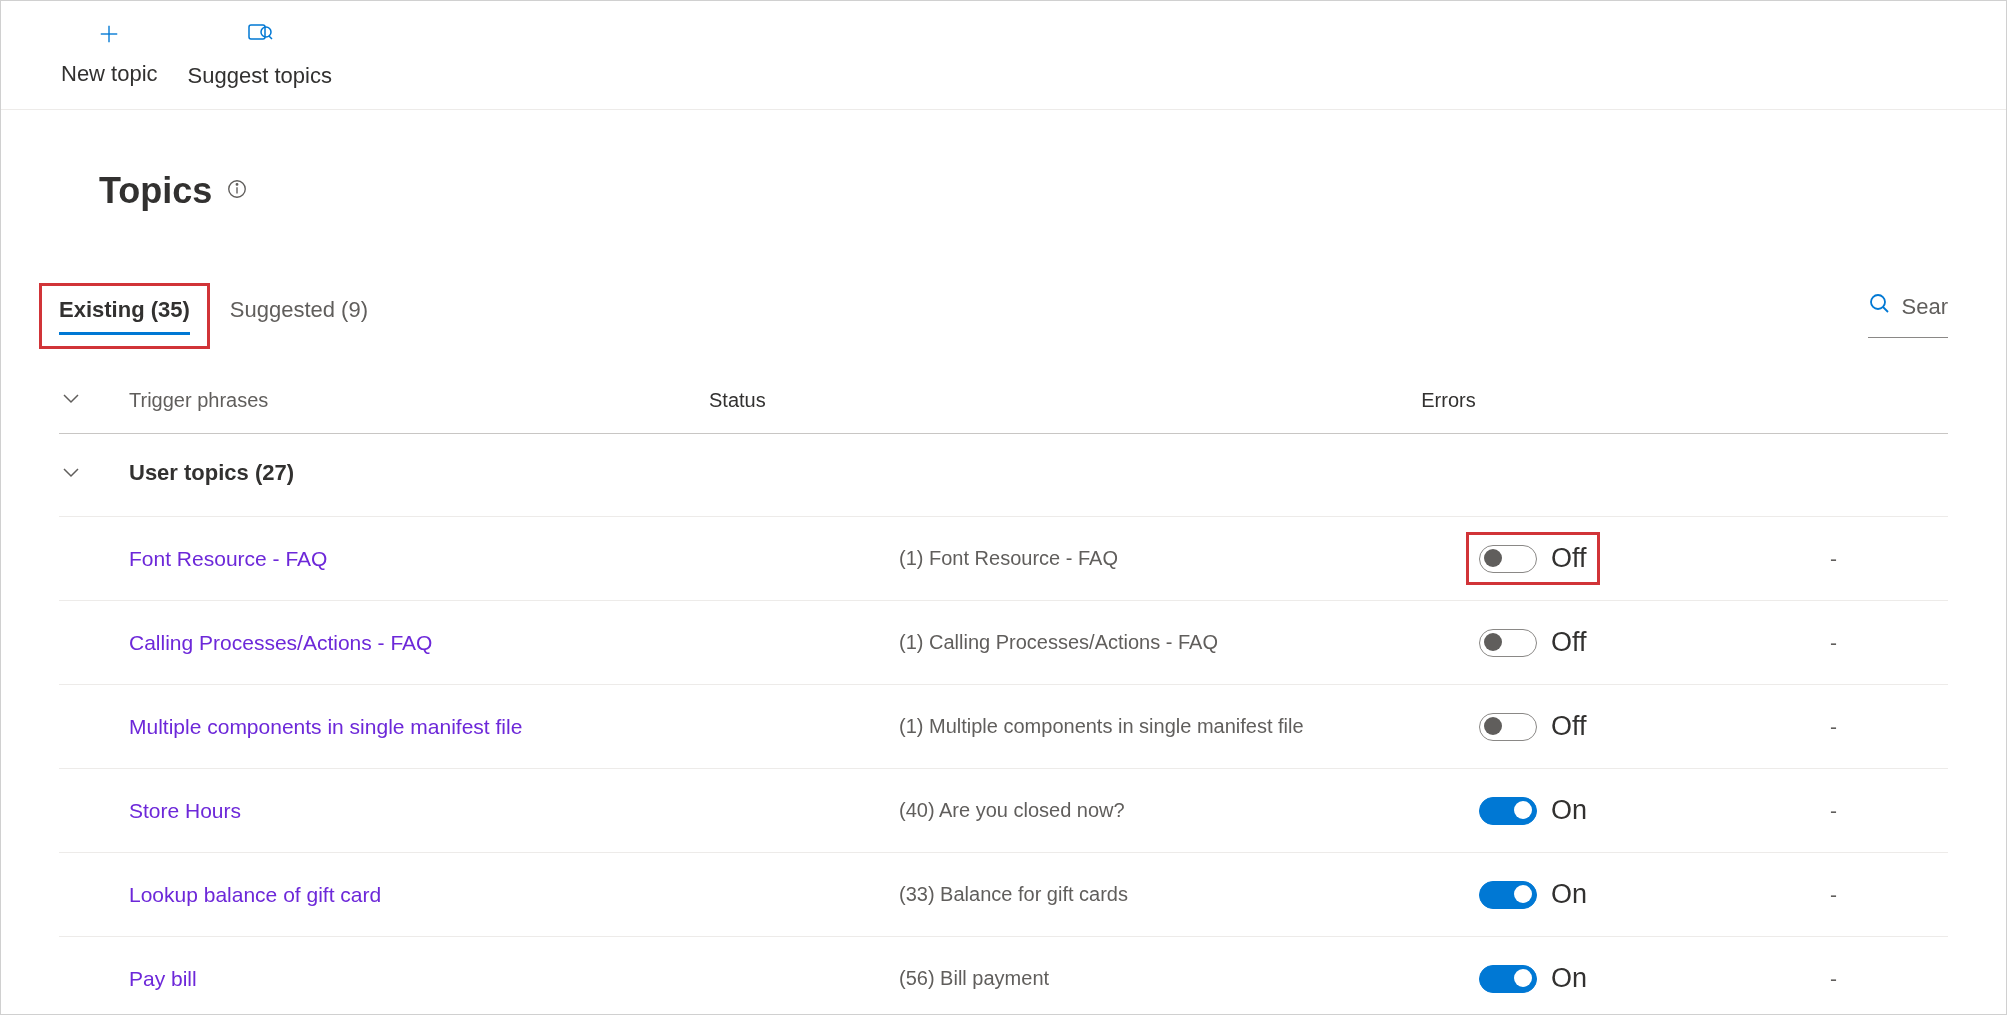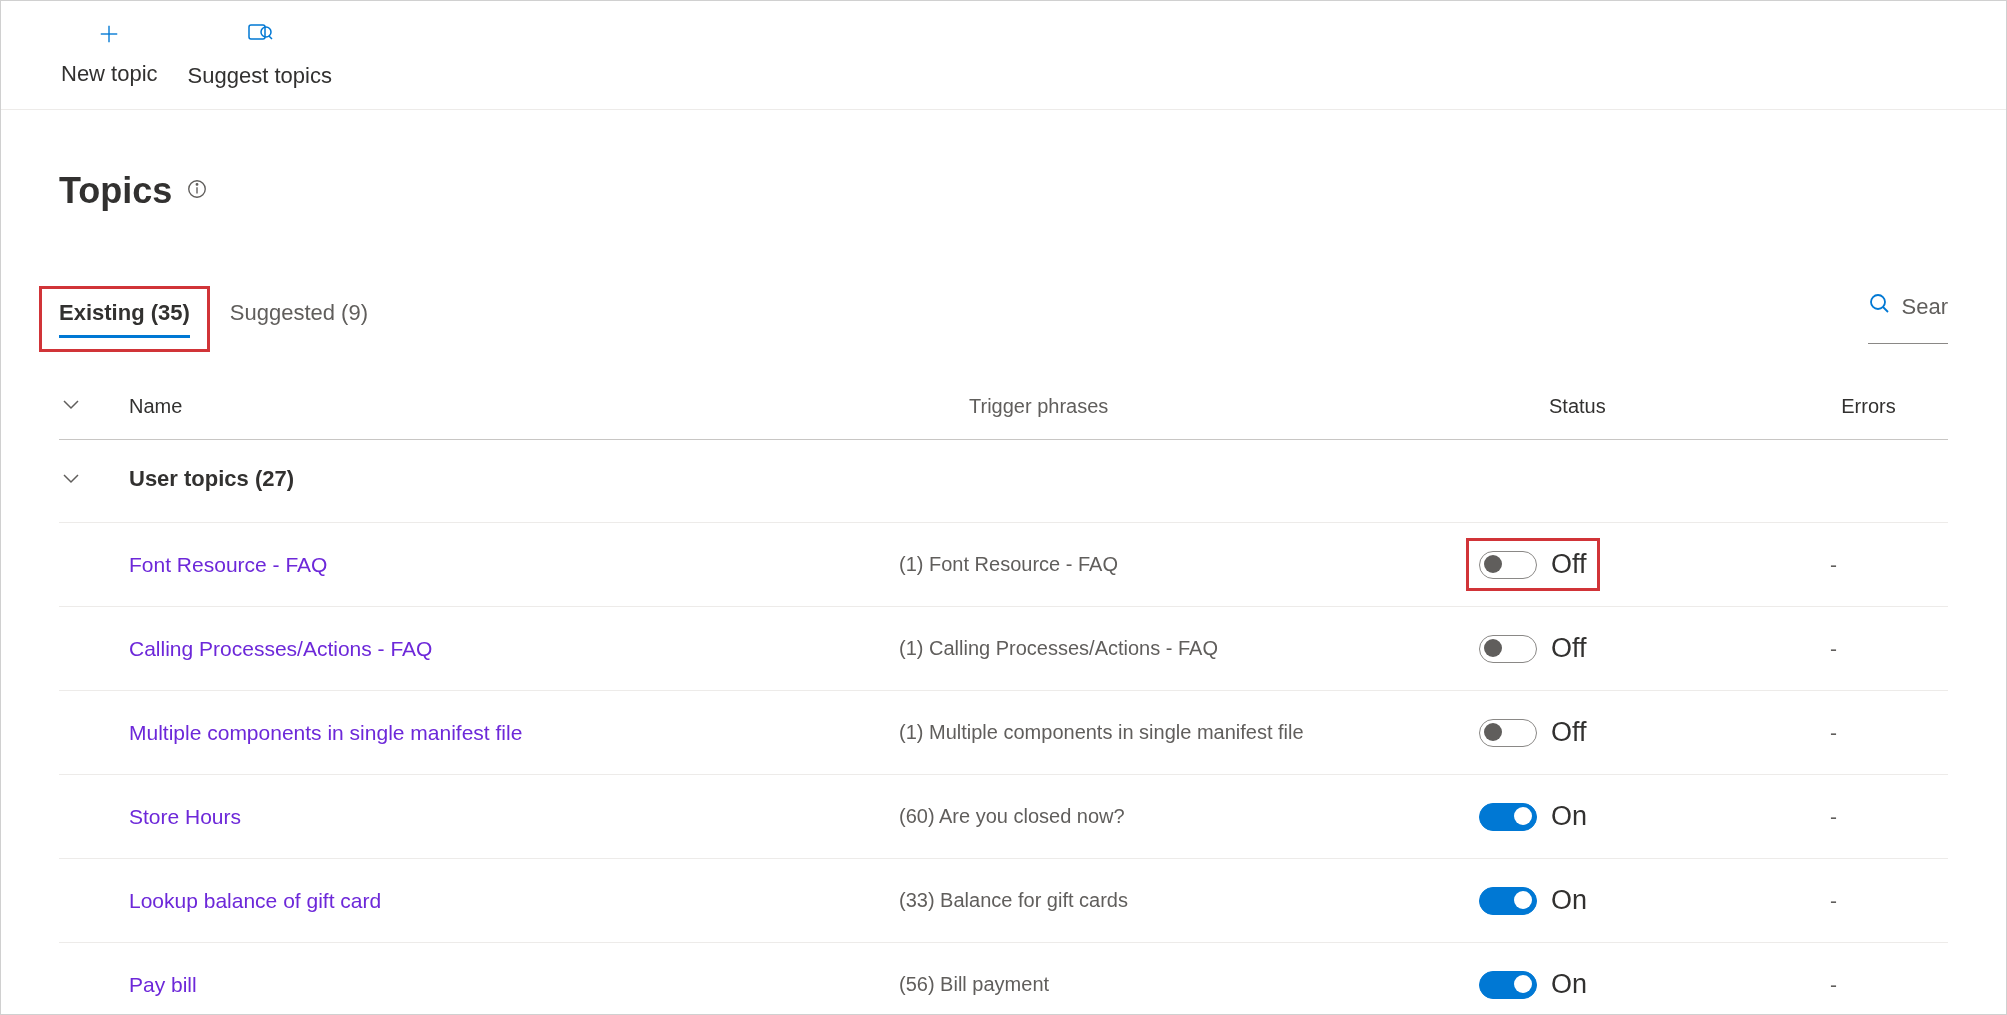--- a/index.html
+++ b/index.html
@@ -45,20 +45,21 @@
     .page-title-row {
       display: flex;
       align-items: center;
       gap: 14px;
       margin-bottom: 80px;
     }
     .page-title {
       font-size: 36px;
       font-weight: 600;
       color: #323130;
+      margin-left: 40px;
     }
     .info-icon svg {
       width: 22px;
       height: 22px;
       stroke: #605e5c;
     }
     .tabs-row {
       display: flex;
       align-items: center;
       justify-content: space-between;
@@ -97,21 +98,21 @@
       border: 3px solid #d13438;
       pointer-events: none;
     }
     .search-area {
       display: flex;
       align-items: center;
       gap: 10px;
       color: #605e5c;
       font-size: 22px;
       border-bottom: 1px solid #8a8886;
-      padding-bottom: 21px;
+      padding-bottom: 15px;
     }
     .search-icon svg {
       width: 24px;
       height: 24px;
       stroke: #0078d4;
     }
     .table {
       margin-top: 10px;
     }
     .table-header {
@@ -250,21 +251,20 @@
 
   <div class="table">
     <div class="table-header">
       <div class="col-chevron">
         <span class="chevron-icon">
           <svg viewBox="0 0 24 24" fill="none" stroke-width="1.5">
               <polyline points="5,9 12,16 19,9"></polyline>
             </svg>
         </span>
       </div>
-      <div class="col-name">Name</div>
       <div class="col-trigger">Trigger phrases</div>
       <div class="col-status">Status</div>
       <div class="col-errors">Errors</div>
     </div>
 
     <div class="group-row">
       <div class="col-chevron">
         <span class="chevron-icon">
           <svg viewBox="0 0 24 24" fill="none" stroke-width="1.5">
               <polyline points="5,9 12,16 19,9"></polyline>
@@ -305,21 +305,21 @@
           <div class="col-status">
             <div class="toggle off">
               <div class="knob"></div>
             </div>
             <span class="status-label">Off</span>
           </div>
           <div class="col-errors">-</div>
         </div>
         <div class="data-row">
           <div class="col-name">Store Hours</div>
-          <div class="col-trigger">(60) Are you closed now?</div>
+          <div class="col-trigger">(40) Are you closed now?</div>
           <div class="col-status">
             <div class="toggle on">
               <div class="knob"></div>
             </div>
             <span class="status-label">On</span>
           </div>
           <div class="col-errors">-</div>
         </div>
         <div class="data-row">
           <div class="col-name">Lookup balance of gift card</div>

